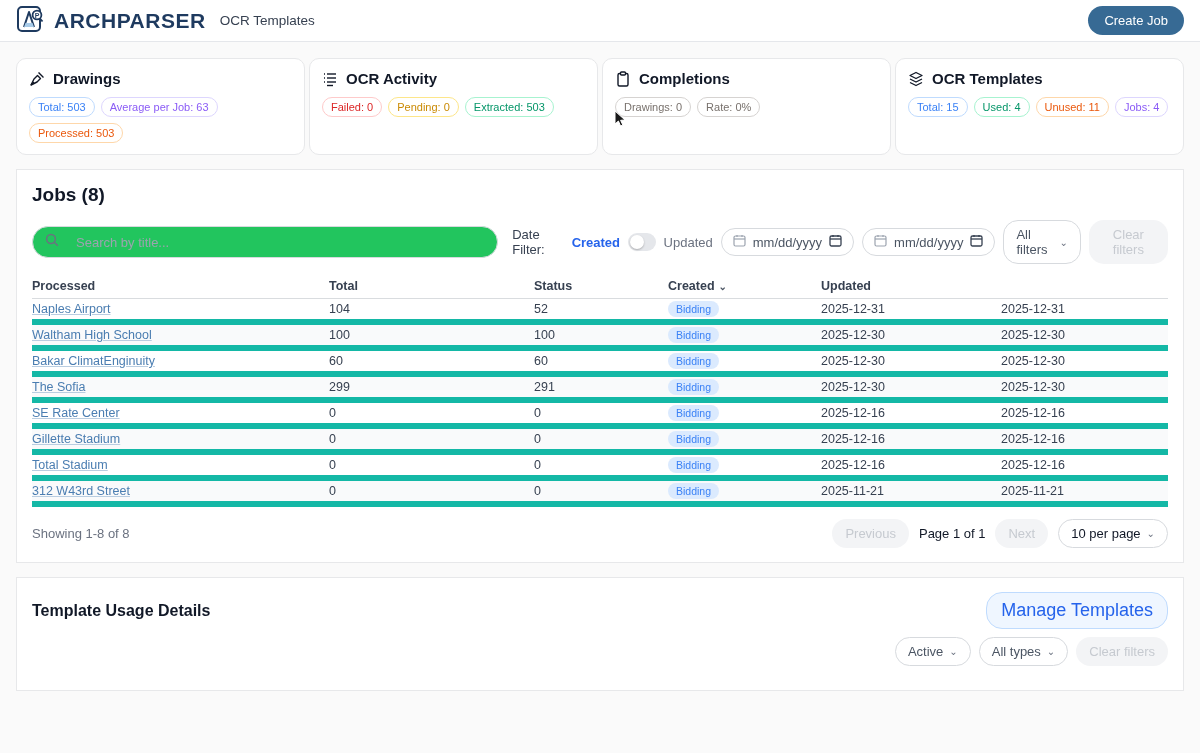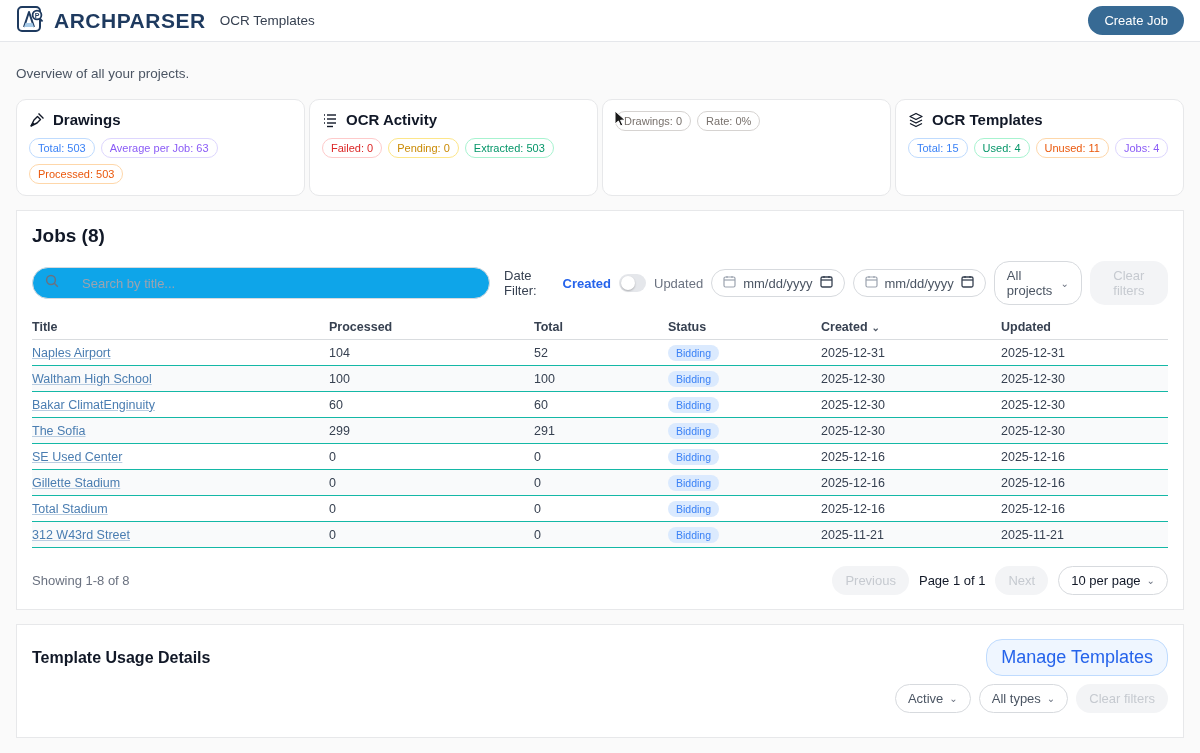--- a/index.html
+++ b/index.html
@@ -34,52 +34,52 @@
   .pill.amber  { color:#ca8a04; border-color:#fde68a; }
   .pill.green  { color:#059669; border-color:#a7f3d0; }
   .pill.stone  { color:#78716c; border-color:#d6d3d1; }
 
   
   .panel { background:#fff; border:1px solid #e7e8ea; border-radius:0; padding:14px 15px; margin-bottom:14px; }
   .panel-title { font-size:19px; font-weight:bold; color:#111827; }
 
   
   .filters { display:flex; align-items:center; margin:14px 0 10px; gap:8px; }
-  .search-box { display:flex; align-items:center; gap:23px; border:1px solid #d7dade; border-radius:16px;
-    padding:6px 12px; width:570px; background:#0ea5e9; }
+  .search-box { display:flex; align-items:center; gap:17px; border:1px solid #d7dade; border-radius:16px;
+    padding:6px 12px; width:570px; background:#22c55e; }
   .search-box input { border:none; outline:none; font-size:13px; color:#374151; width:100%;
     font-family:inherit; background:transparent; }
   .search-box input::placeholder { color:#9ca3af; }
   .dim-label { font-size:13px; color:#374151; margin-left:6px; }
   .toggle-active { font-size:13px; color:#2563eb; font-weight:bold; }
   .toggle-off-label { font-size:13px; color:#6b7280; }
   .switch { width:34px; height:18px; background:#e5e7eb; border-radius:9px; position:relative; cursor:pointer; }
   .switch .knob { position:absolute; left:2px; top:2px; width:14px; height:14px; background:#fff;
     border-radius:50%; box-shadow:0 1px 2px rgba(0,0,0,.25); }
   .date-input { display:flex; align-items:center; gap:7px; border:1px solid #d7dade; border-radius:15px;
     padding:5px 11px; font-size:13px; color:#4b5563; background:#fff; }
   .dropdown { display:flex; align-items:center; gap:6px; border:1px solid #d7dade; border-radius:15px;
     padding:6px 12px; font-size:13px; color:#4b5563; background:#fff; cursor:pointer; }
   .chev { font-size:10px; color:#6b7280; }
   .btn-disabled { background:#f3f4f6; color:#c6cad0; border:none; border-radius:15px; font-size:13px;
     padding:7px 13px; font-family:inherit; }
 
   
   .jtable { width:100%; }
   .jrow { display:grid; grid-template-columns:297px 205px 134px 153px 180px 1fr; align-items:center;
-    min-height:26px; border-bottom:1px solid #14b8a6; font-size:12.5px; color:#374151; }
+    min-height:26px; border-bottom:6px solid #14b8a6; font-size:12.5px; color:#374151; }
   .jrow.jhead { font-weight:bold; color:#374151; min-height:25px; border-bottom:1px solid #d9dcdf; }
   .jrow:nth-child(odd):not(.jhead) { background:#f9fafb; }
   .job-link { color:#4a7db1; text-decoration:underline; text-decoration-color:#b9cde1; cursor:pointer; }
   .status-badge { display:inline-block; background:#dbeafe; color:#3b82f6; font-size:10.5px;
     padding:2px 8px; border-radius:9px; }
   .sort-chev { font-size:10px; color:#4b5563; margin-left:4px; }
 
   
-  .jfooter { display:flex; align-items:center; margin-top:18px; font-size:13px; color:#6b7280; }
+  .jfooter { display:flex; align-items:center; margin-top:12px; font-size:13px; color:#6b7280; }
   .jfooter .spacer { flex:1; }
   .page-indicator { color:#111827; margin:0 10px; }
   .per-page { display:flex; align-items:center; gap:6px; border:1px solid #d7dade; border-radius:15px;
     padding:6px 12px; font-size:13px; color:#111827; background:#fff; cursor:pointer; margin-left:10px; }
 
   
   .tpl-head-row { display:flex; align-items:center;gap:16px; }
   .manage-btn { background:#eff6ff; color:#2563eb; border:1px solid #bfdbfe; border-radius:16px;
     font-size:18px; padding:7px 14px; cursor:pointer; font-family:inherit; }
   .tpl-filters { display:flex; justify-content:flex-end; gap:8px; margin:8px 0 10px; }
@@ -104,21 +104,20 @@
     </span>
     <span class="brand-text">ARCHPARSER</span>
   </div>
   <span class="page-label">OCR Templates</span>
   <div class="topbar-spacer"></div>
   <button class="create-job-btn">Create Job</button>
 </div>
 
 <div class="main">
 
-  <div class="subtitle">Overview of all your projects.</div>
 
   <div class="stat-row">
 
     <div class="stat-card">
       <div class="stat-head">
         <span>
           <svg width="16" height="16" viewBox="0 0 16 16">
               <path d="M9.5 1.5 L14.5 6.5 M10 2 L14 6 M11.5 7.5 L8 11 L2 14 L5 8 L8.5 4.5 Z" fill="none" stroke="#111827" stroke-width="1.4" stroke-linejoin="round"></path>
               <line x1="5" y1="11" x2="2" y2="14" stroke="#111827" stroke-width="1.4"></line>
             </svg>
@@ -150,20 +149,29 @@
         <span>OCR Activity</span>
       </div>
       <div class="badge-row">
         <span class="pill red">Failed: 0</span>
         <span class="pill amber">Pending: 0</span>
         <span class="pill green">Extracted: 503</span>
       </div>
     </div>
 
     <div class="stat-card">
+      <div class="stat-head">
+        <span>
+          <svg width="16" height="16" viewBox="0 0 16 16">
+              <rect x="3" y="2.5" width="10" height="12.5" rx="1.5" fill="none" stroke="#111827" stroke-width="1.4"></rect>
+              <rect x="5.5" y="1" width="5" height="3" rx="1" fill="#fff" stroke="#111827" stroke-width="1.4"></rect>
+            </svg>
+        </span>
+        <span>Completions</span>
+      </div>
       <div class="badge-row">
         <span class="pill stone">Drawings: 0</span>
         <span class="pill stone">Rate: 0%</span>
       </div>
     </div>
 
     <div class="stat-card">
       <div class="stat-head">
         <span>
           <svg width="16" height="16" viewBox="0 0 16 16">
@@ -237,29 +245,28 @@
         <span>
           <svg width="13" height="13" viewBox="0 0 13 13">
               <rect x="1" y="2" width="11" height="10" rx="1.5" fill="none" stroke="#374151" stroke-width="1.3"></rect>
               <line x1="1" y1="5" x2="12" y2="5" stroke="#374151" stroke-width="1.3"></line>
               <line x1="4" y1="1" x2="4" y2="3" stroke="#374151" stroke-width="1.3"></line>
               <line x1="9" y1="1" x2="9" y2="3" stroke="#374151" stroke-width="1.3"></line>
             </svg>
         </span>
       </div>
       <div class="dropdown">
-        <span>All projects</span>
+        <span>All filters</span>
         <span class="chev">⌄</span>
       </div>
       <button class="btn-disabled">Clear filters</button>
     </div>
 
     <div class="jtable">
       <div class="jrow jhead">
-        <div>Title</div>
         <div>Processed</div>
         <div>Total</div>
         <div>Status</div>
         <div><span>Created</span><span class="sort-chev">⌄</span></div>
         <div>Updated</div>
       </div>
 
       <div class="jrow">
         <div><span class="job-link">Naples Airport</span></div>
         <div>104</div>
@@ -286,21 +293,21 @@
       </div>
       <div class="jrow">
         <div><span class="job-link">The Sofia</span></div>
         <div>299</div>
         <div>291</div>
         <div><span class="status-badge">Bidding</span></div>
         <div>2025-12-30</div>
         <div>2025-12-30</div>
       </div>
       <div class="jrow">
-        <div><span class="job-link">SE Used Center</span></div>
+        <div><span class="job-link">SE Rate Center</span></div>
         <div>0</div>
         <div>0</div>
         <div><span class="status-badge">Bidding</span></div>
         <div>2025-12-16</div>
         <div>2025-12-16</div>
       </div>
       <div class="jrow">
         <div><span class="job-link">Gillette Stadium</span></div>
         <div>0</div>
         <div>0</div>

